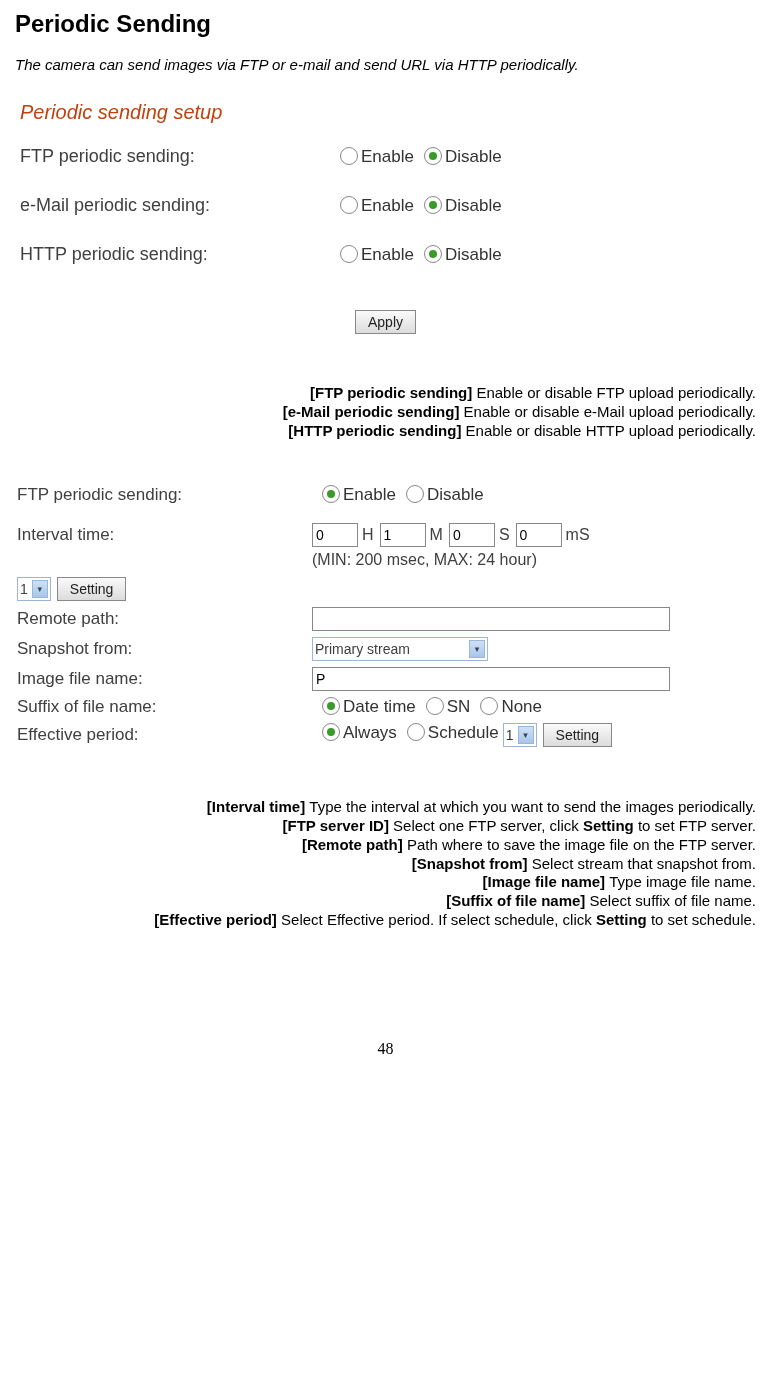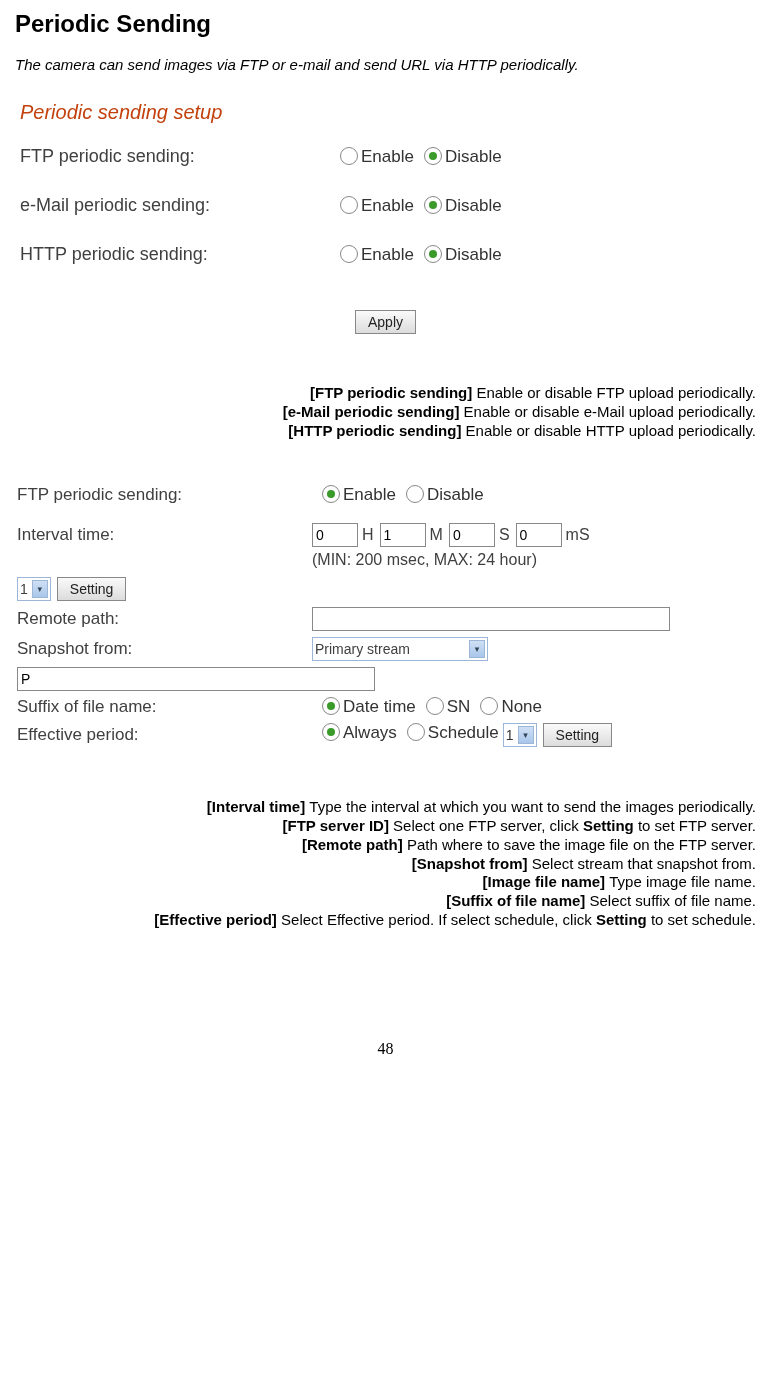--- a/index.html
+++ b/index.html
@@ -255,20 +255,21 @@
 
   <div class="row2">
     <div class="row2-label">Snapshot from:</div>
     <span class="sel" style="width:170px;justify-content:space-between;">
       <span>Primary stream</span>
       <span class="sel-arrow">▾</span>
     </span>
   </div>
 
   <div class="row2">
+    <div class="row2-label">Image file name:</div>
     <input class="txt med" value="P" style="">
   </div>
 
   <div class="row2">
     <div class="row2-label">Suffix of file name:</div>
     <div class="radio-group">
       <span class="radio selected"></span>
       <span>Date time</span>
       <span class="radio"></span>
       <span>SN</span>

